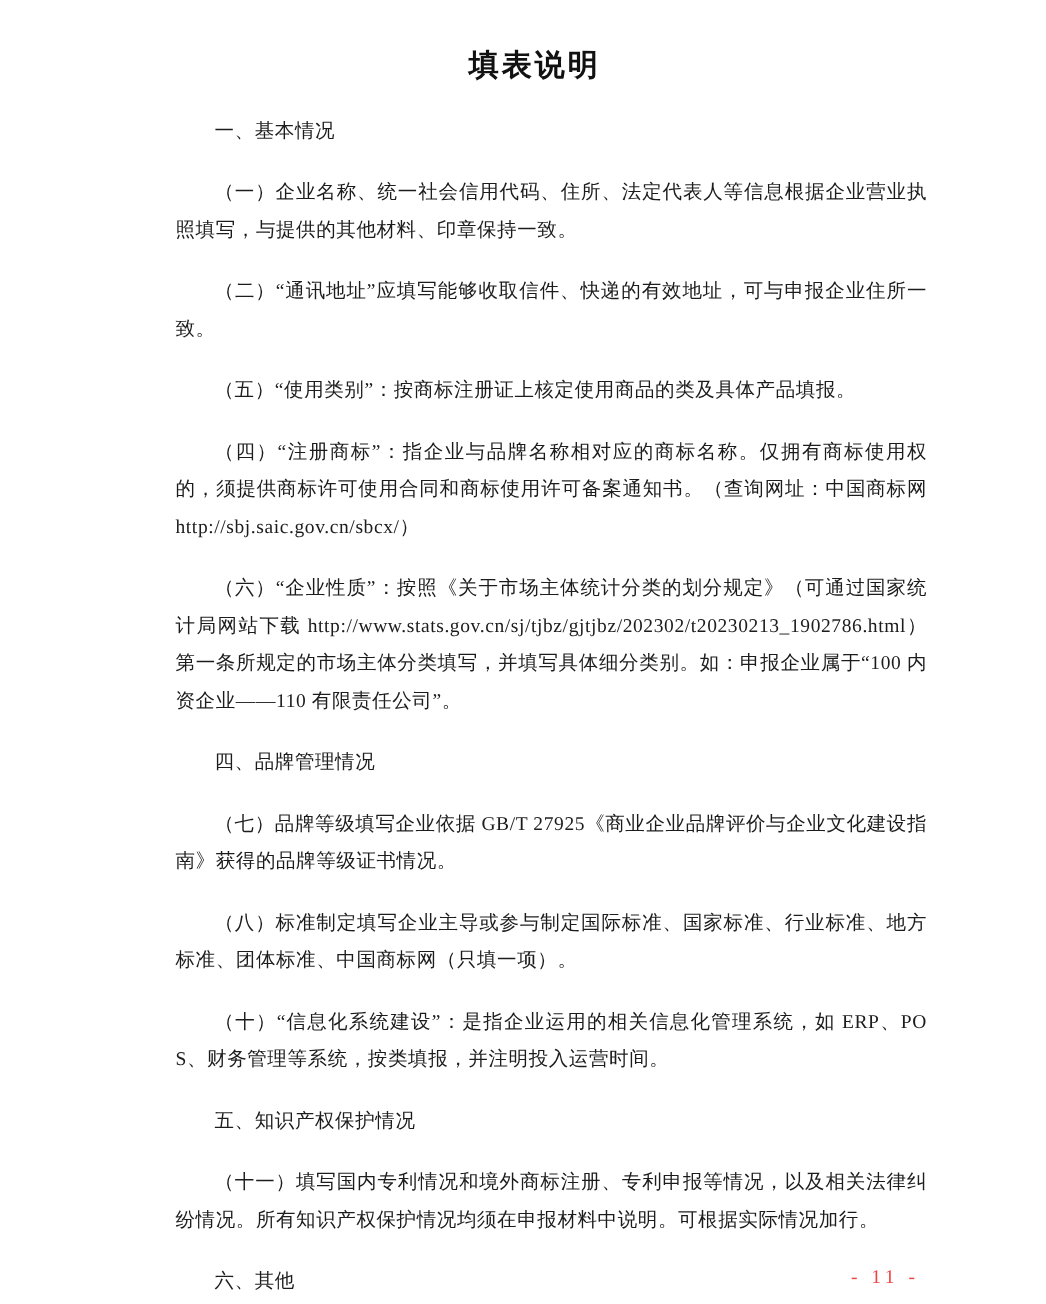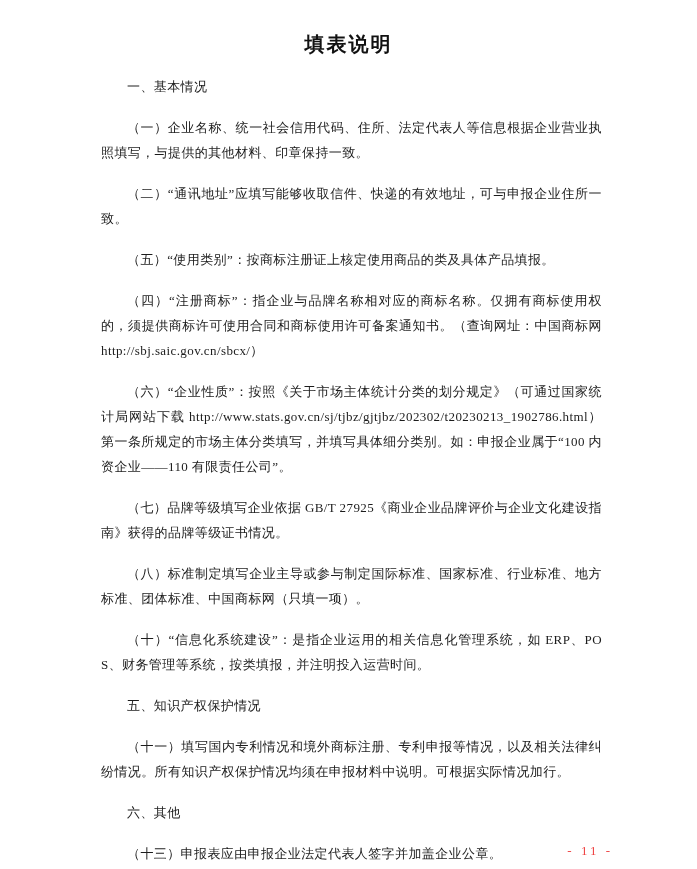--- a/index.html
+++ b/index.html
@@ -9,20 +9,21 @@
   }
   .page {
     position: relative;
     width: 697px;
     height: 869px;
     background: #ffffff;
     overflow: hidden;
     box-sizing: border-box;
     padding-top: 30px;
     color: #1c1c1c;
+    padding-left: 16px;
   }
   .doc-title {
     text-align: center;
     font-family: "Liberation Sans", "DejaVu Sans", sans-serif;
     font-weight: bold;
     font-size: 20px;
     line-height: 28px;
     letter-spacing: 2px;
     color: #111111;
   }
@@ -59,20 +60,21 @@
 
   <div class="doc-title">填表说明</div>
 
   <div class="content">
     <p>一、基本情况</p>
     <p>（一）企业名称、统一社会信用代码、住所、法定代表人等信息根据企业营业执照填写，与提供的其他材料、印章保持一致。</p>
     <p>（二）“通讯地址”应填写能够收取信件、快递的有效地址，可与申报企业住所一致。</p>
     <p>（五）“使用类别”：按商标注册证上核定使用商品的类及具体产品填报。</p>
     <p>（四）“注册商标”：指企业与品牌名称相对应的商标名称。仅拥有商标使用权的，须提供商标许可使用合同和商标使用许可备案通知书。（查询网址：中国商标网 http://sbj.saic.gov.cn/sbcx/）</p>
     <p>（六）“企业性质”：按照《关于市场主体统计分类的划分规定》（可通过国家统计局网站下载 http://www.stats.gov.cn/sj/tjbz/gjtjbz/202302/t20230213_1902786.html）第一条所规定的市场主体分类填写，并填写具体细分类别。如：申报企业属于“100 内资企业——110 有限责任公司”。</p>
+    <p>四、品牌管理情况</p>
     <p>（七）品牌等级填写企业依据 GB/T 27925《商业企业品牌评价与企业文化建设指南》获得的品牌等级证书情况。</p>
     <p>（八）标准制定填写企业主导或参与制定国际标准、国家标准、行业标准、地方标准、团体标准、中国商标网（只填一项）。</p>
     <p>（十）“信息化系统建设”：是指企业运用的相关信息化管理系统，如 ERP、POS、财务管理等系统，按类填报，并注明投入运营时间。</p>
     <p>五、知识产权保护情况</p>
     <p>（十一）填写国内专利情况和境外商标注册、专利申报等情况，以及相关法律纠纷情况。所有知识产权保护情况均须在申报材料中说明。可根据实际情况加行。</p>
     <p>六、其他</p>
     <p>（十三）申报表应由申报企业法定代表人签字并加盖企业公章。</p>
   </div>
 
   <div class="page-footer">- 11 -</div>

